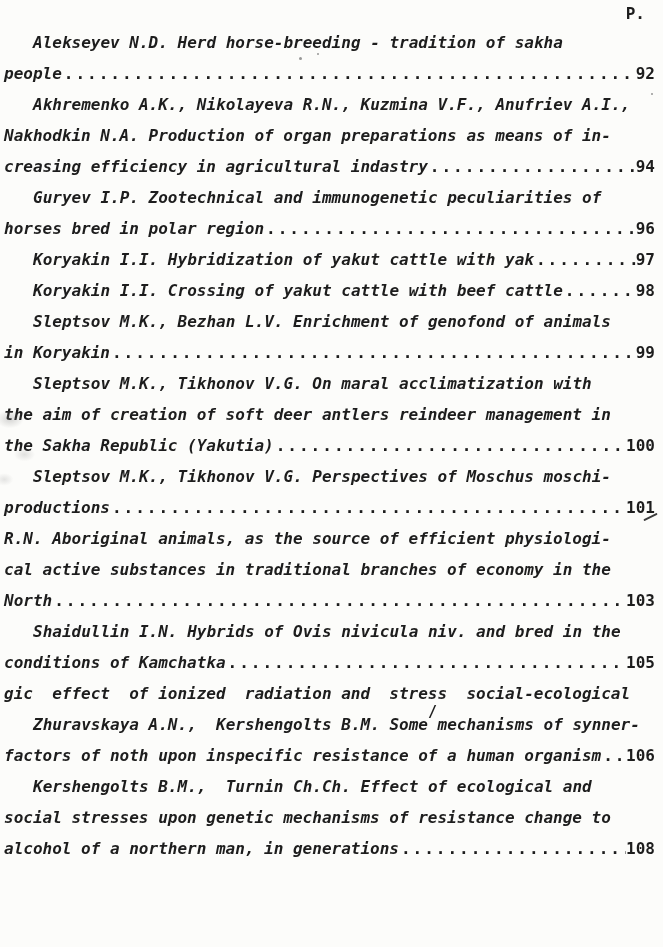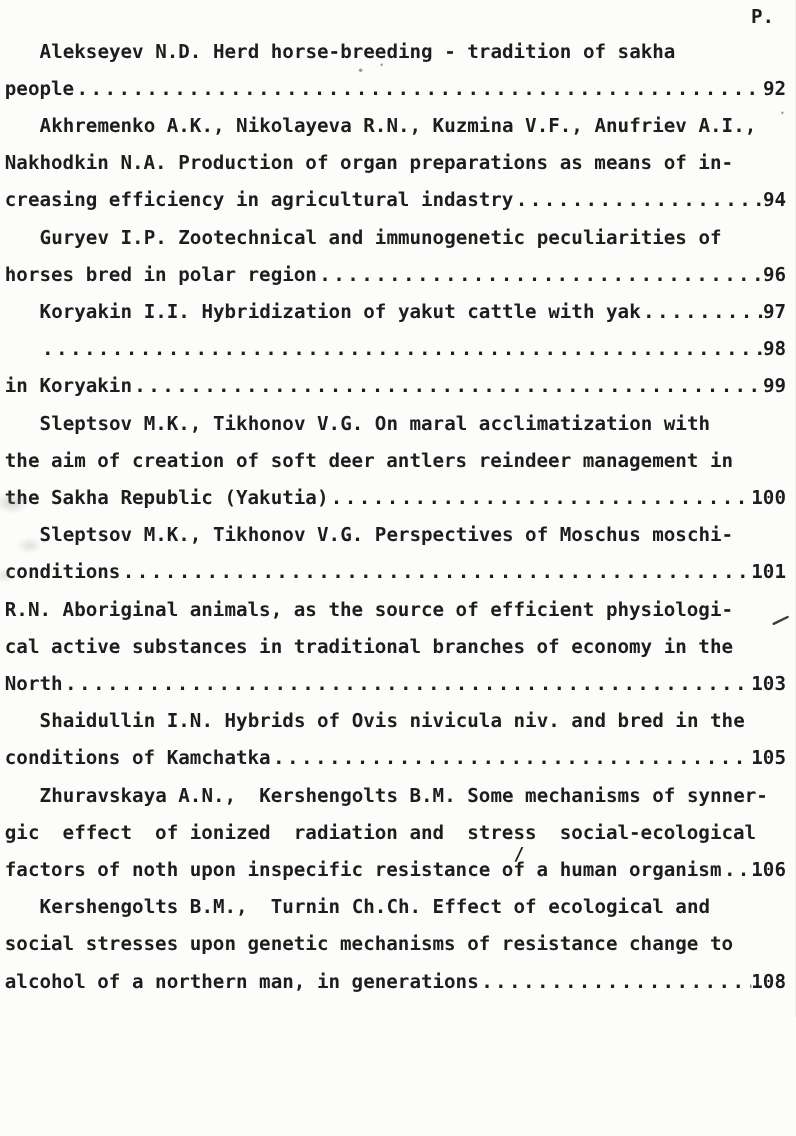--- a/index.html
+++ b/index.html
@@ -24,21 +24,21 @@
   }
   .toc{}
   .line{
     display:flex;
     align-items:baseline;
     height:31px;
     line-height:31px;
     white-space:pre;
   }
   .line.indent{padding-left:29px;}
-  .t{white-space:pre;}
+  .t{white-space:pre;font-style:italic;}
   .dots{
     flex:1;
     overflow:hidden;
     white-space:nowrap;
     letter-spacing:2px;
     padding-left:2px;
     min-width:0;
   }
   .pg{white-space:pre;}
   
@@ -73,34 +73,35 @@
 
   <div class="toc">
       <div class="line indent"><span class="t">Alekseyev N.D. Herd horse-breeding - tradition of sakha</span></div>
       <div class="line"><span class="t">people</span><span class="dots">........................................................................................................................</span><span class="pg">92</span></div>
       <div class="line indent"><span class="t">Akhremenko A.K., Nikolayeva R.N., Kuzmina V.F., Anufriev A.I.,</span></div>
       <div class="line"><span class="t">Nakhodkin N.A. Production of organ preparations as means of in-</span></div>
       <div class="line"><span class="t">creasing efficiency in agricultural indastry</span><span class="dots">........................................................................................................................</span><span class="pg">94</span></div>
       <div class="line indent"><span class="t">Guryev I.P. Zootechnical and immunogenetic peculiarities of</span></div>
       <div class="line"><span class="t">horses bred in polar region</span><span class="dots">........................................................................................................................</span><span class="pg">96</span></div>
       <div class="line indent"><span class="t">Koryakin I.I. Hybridization of yakut cattle with yak</span><span class="dots">........................................................................................................................</span><span class="pg">97</span></div>
-      <div class="line indent"><span class="dots">........................................................................................................................</span><span class="pg">98</span></div>
+      <div class="line indent"><span class="t">Koryakin I.I. Crossing of yakut cattle with beef cattle</span><span class="dots">........................................................................................................................</span><span class="pg">98</span></div>
+      <div class="line indent"><span class="t">Sleptsov M.K., Bezhan L.V. Enrichment of genofond of animals</span></div>
       <div class="line"><span class="t">in Koryakin</span><span class="dots">........................................................................................................................</span><span class="pg">99</span></div>
       <div class="line indent"><span class="t">Sleptsov M.K., Tikhonov V.G. On maral acclimatization with</span></div>
       <div class="line"><span class="t">the aim of creation of soft deer antlers reindeer management in</span></div>
       <div class="line"><span class="t">the Sakha Republic (Yakutia)</span><span class="dots">........................................................................................................................</span><span class="pg">100</span></div>
       <div class="line indent"><span class="t">Sleptsov M.K., Tikhonov V.G. Perspectives of Moschus moschi-</span></div>
-      <div class="line"><span class="t">conditions</span><span class="dots">........................................................................................................................</span><span class="pg">101</span></div>
+      <div class="line"><span class="t">productions</span><span class="dots">........................................................................................................................</span><span class="pg">101</span></div>
       <div class="line"><span class="t">R.N. Aboriginal animals, as the source of efficient physiologi-</span></div>
       <div class="line"><span class="t">cal active substances in traditional branches of economy in the</span></div>
       <div class="line"><span class="t">North</span><span class="dots">........................................................................................................................</span><span class="pg">103</span></div>
       <div class="line indent"><span class="t">Shaidullin I.N. Hybrids of Ovis nivicula niv. and bred in the</span></div>
       <div class="line"><span class="t">conditions of Kamchatka</span><span class="dots">........................................................................................................................</span><span class="pg">105</span></div>
+      <div class="line"><span class="t">gic  effect  of ionized  radiation and  stress  social-ecological</span></div>
       <div class="line indent"><span class="t">Zhuravskaya A.N.,  Kershengolts B.M. Some mechanisms of synner-</span></div>
-      <div class="line"><span class="t">gic  effect  of ionized  radiation and  stress  social-ecological</span></div>
       <div class="line"><span class="t">factors of noth upon inspecific resistance of a human organism</span><span class="dots">........................................................................................................................</span><span class="pg">106</span></div>
       <div class="line indent"><span class="t">Kershengolts B.M.,  Turnin Ch.Ch. Effect of ecological and</span></div>
       <div class="line"><span class="t">social stresses upon genetic mechanisms of resistance change to</span></div>
       <div class="line"><span class="t">alcohol of a northern man, in generations</span><span class="dots">........................................................................................................................</span><span class="pg">108</span></div>
     </div>
 
   <div class="smudge"></div>
   <div class="tick"></div>
   <div class="slash">/</div>
   <div class="speck s1"></div>

